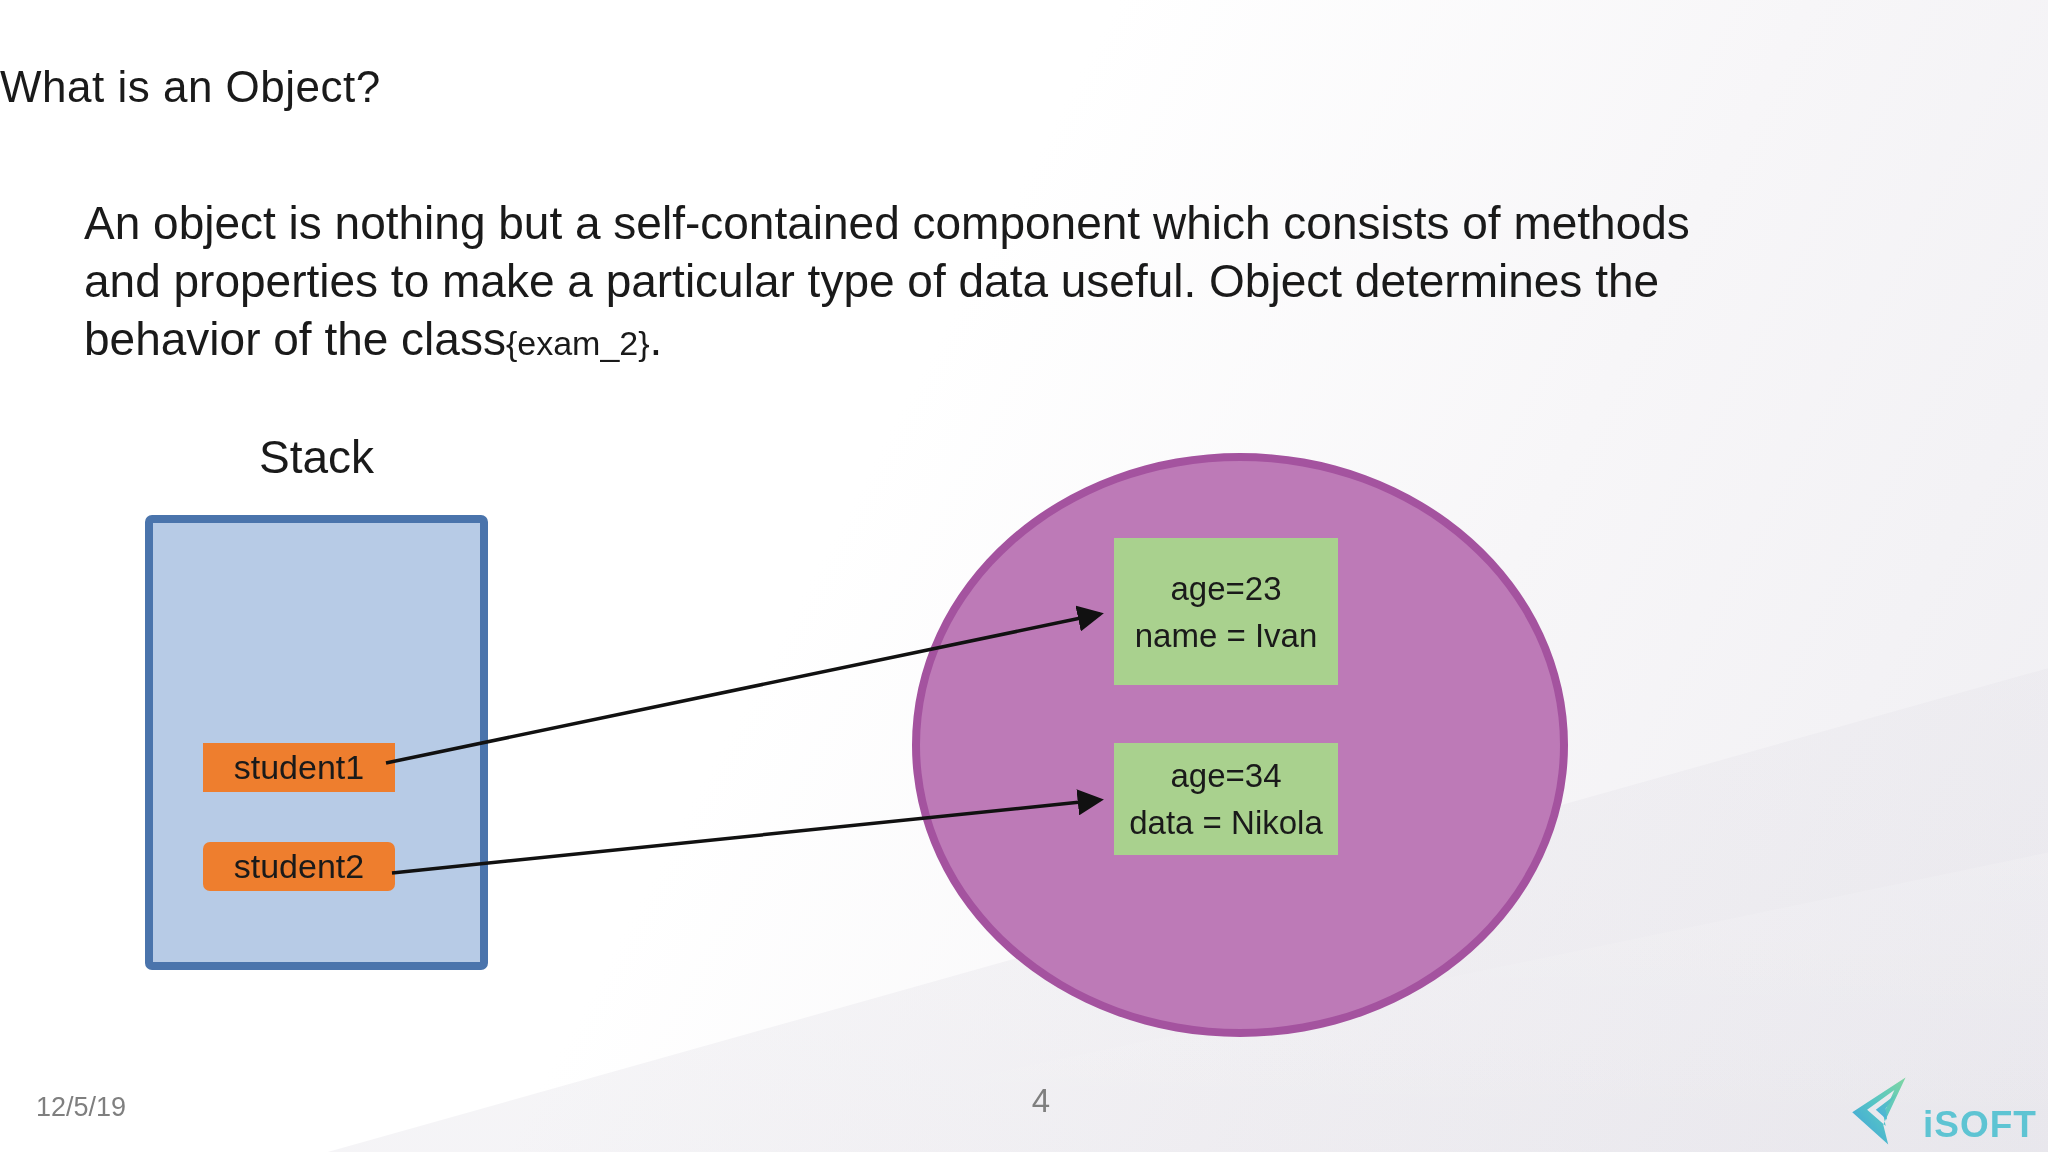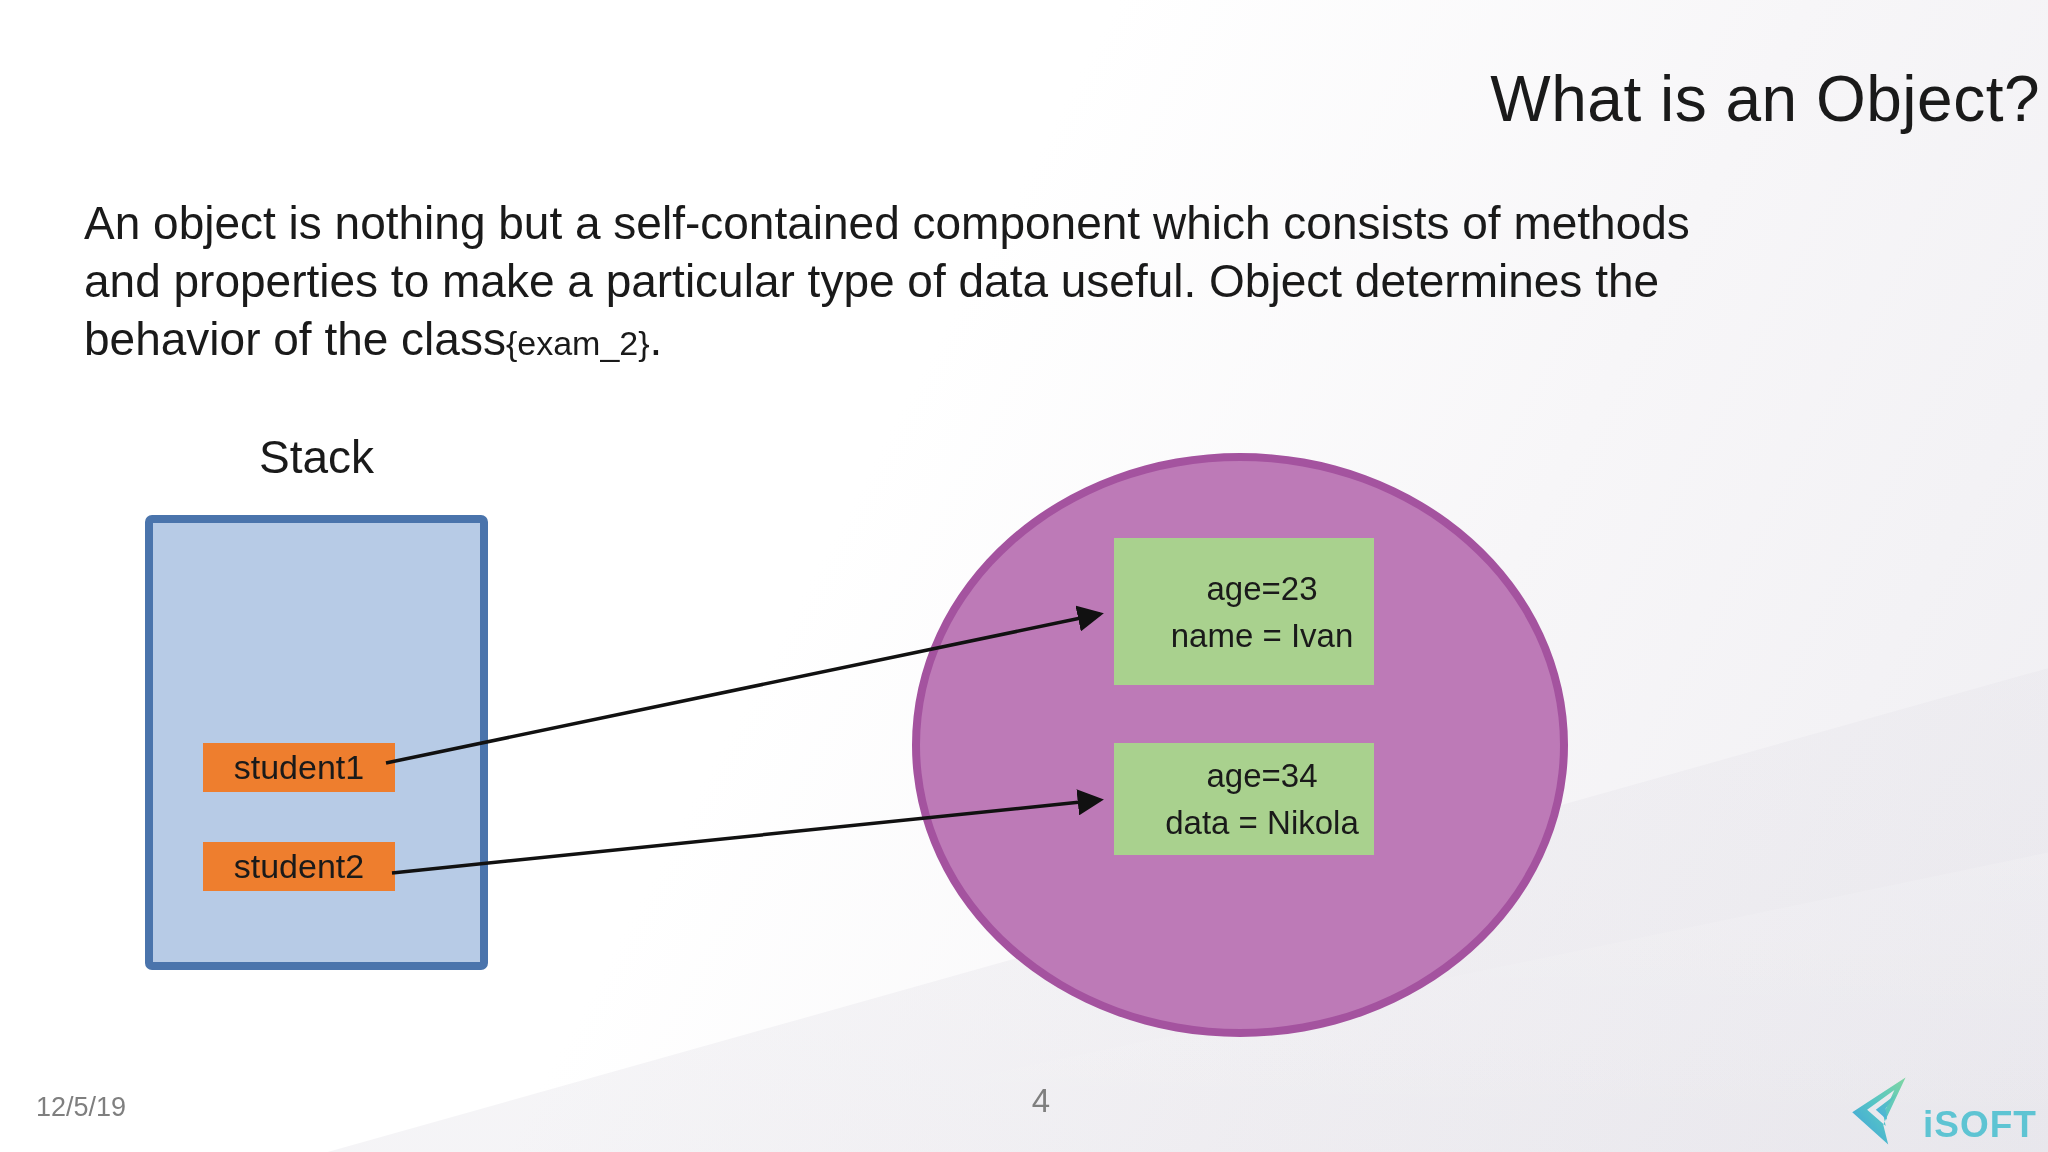--- a/index.html
+++ b/index.html
@@ -21,23 +21,23 @@
     clip-path: polygon(16% 100%, 100% 58%, 100% 100%);
   }
   .bg-band-2 {
     position: absolute; inset: 0;
     background: linear-gradient(to bottom, rgba(255,255,255,0.55), rgba(255,255,255,0.0));
     clip-path: polygon(30% 100%, 100% 74%, 100% 100%);
   }
 
   .title {
     position: absolute;
-    top: 62px; left: 0; right: 8px;
-    text-align: right;
-    font-size: 64px;
+    top: 62px; left: 0; right: 0;
+    text-align: left;
+    font-size: 44px;
     letter-spacing: 0.5px;
   }
   .body-text {
     position: absolute;
     top: 194px; left: 84px; right: 84px;
     text-align: left;
     font-size: 46px;
     line-height: 58px;
   }
   .body-text .small-inline {
@@ -64,21 +64,21 @@
   .stack-item {
     position: absolute;
     left: 203px;
     width: 192px; height: 49px;
     background: #ee7e2e;
     font-size: 34px;
     line-height: 49px;
     text-align: center;
   }
   .stack-item-1 { top: 743px; }
-  .stack-item-2 { top: 842px; }
+  .stack-item-2 { top: 842px; border-radius: 7px; }
 
   .heap-ellipse {
     position: absolute;
     left: 912px; top: 453px;
     width: 656px; height: 584px;
     box-sizing: border-box;
     background: #bd7ab7;
     border: 8px solid #a4539f;
     border-radius: 50%;
   }
@@ -86,21 +86,20 @@
     position: absolute;
     left: 1114px;
     width: 224px;
     background: #a9d18e;
     font-size: 33px;
     line-height: 47px;
     text-align: center;
     display: flex;
     flex-direction: column;
     justify-content: center;
-    padding-left: 36px;
   }
   .heap-object-1 { top: 538px; height: 147px; }
   .heap-object-2 { top: 743px; height: 112px; }
 
   .arrows-overlay {
     position: absolute;
     left: 0; top: 0;
     width: 2048px; height: 1152px;
     pointer-events: none;
   }

